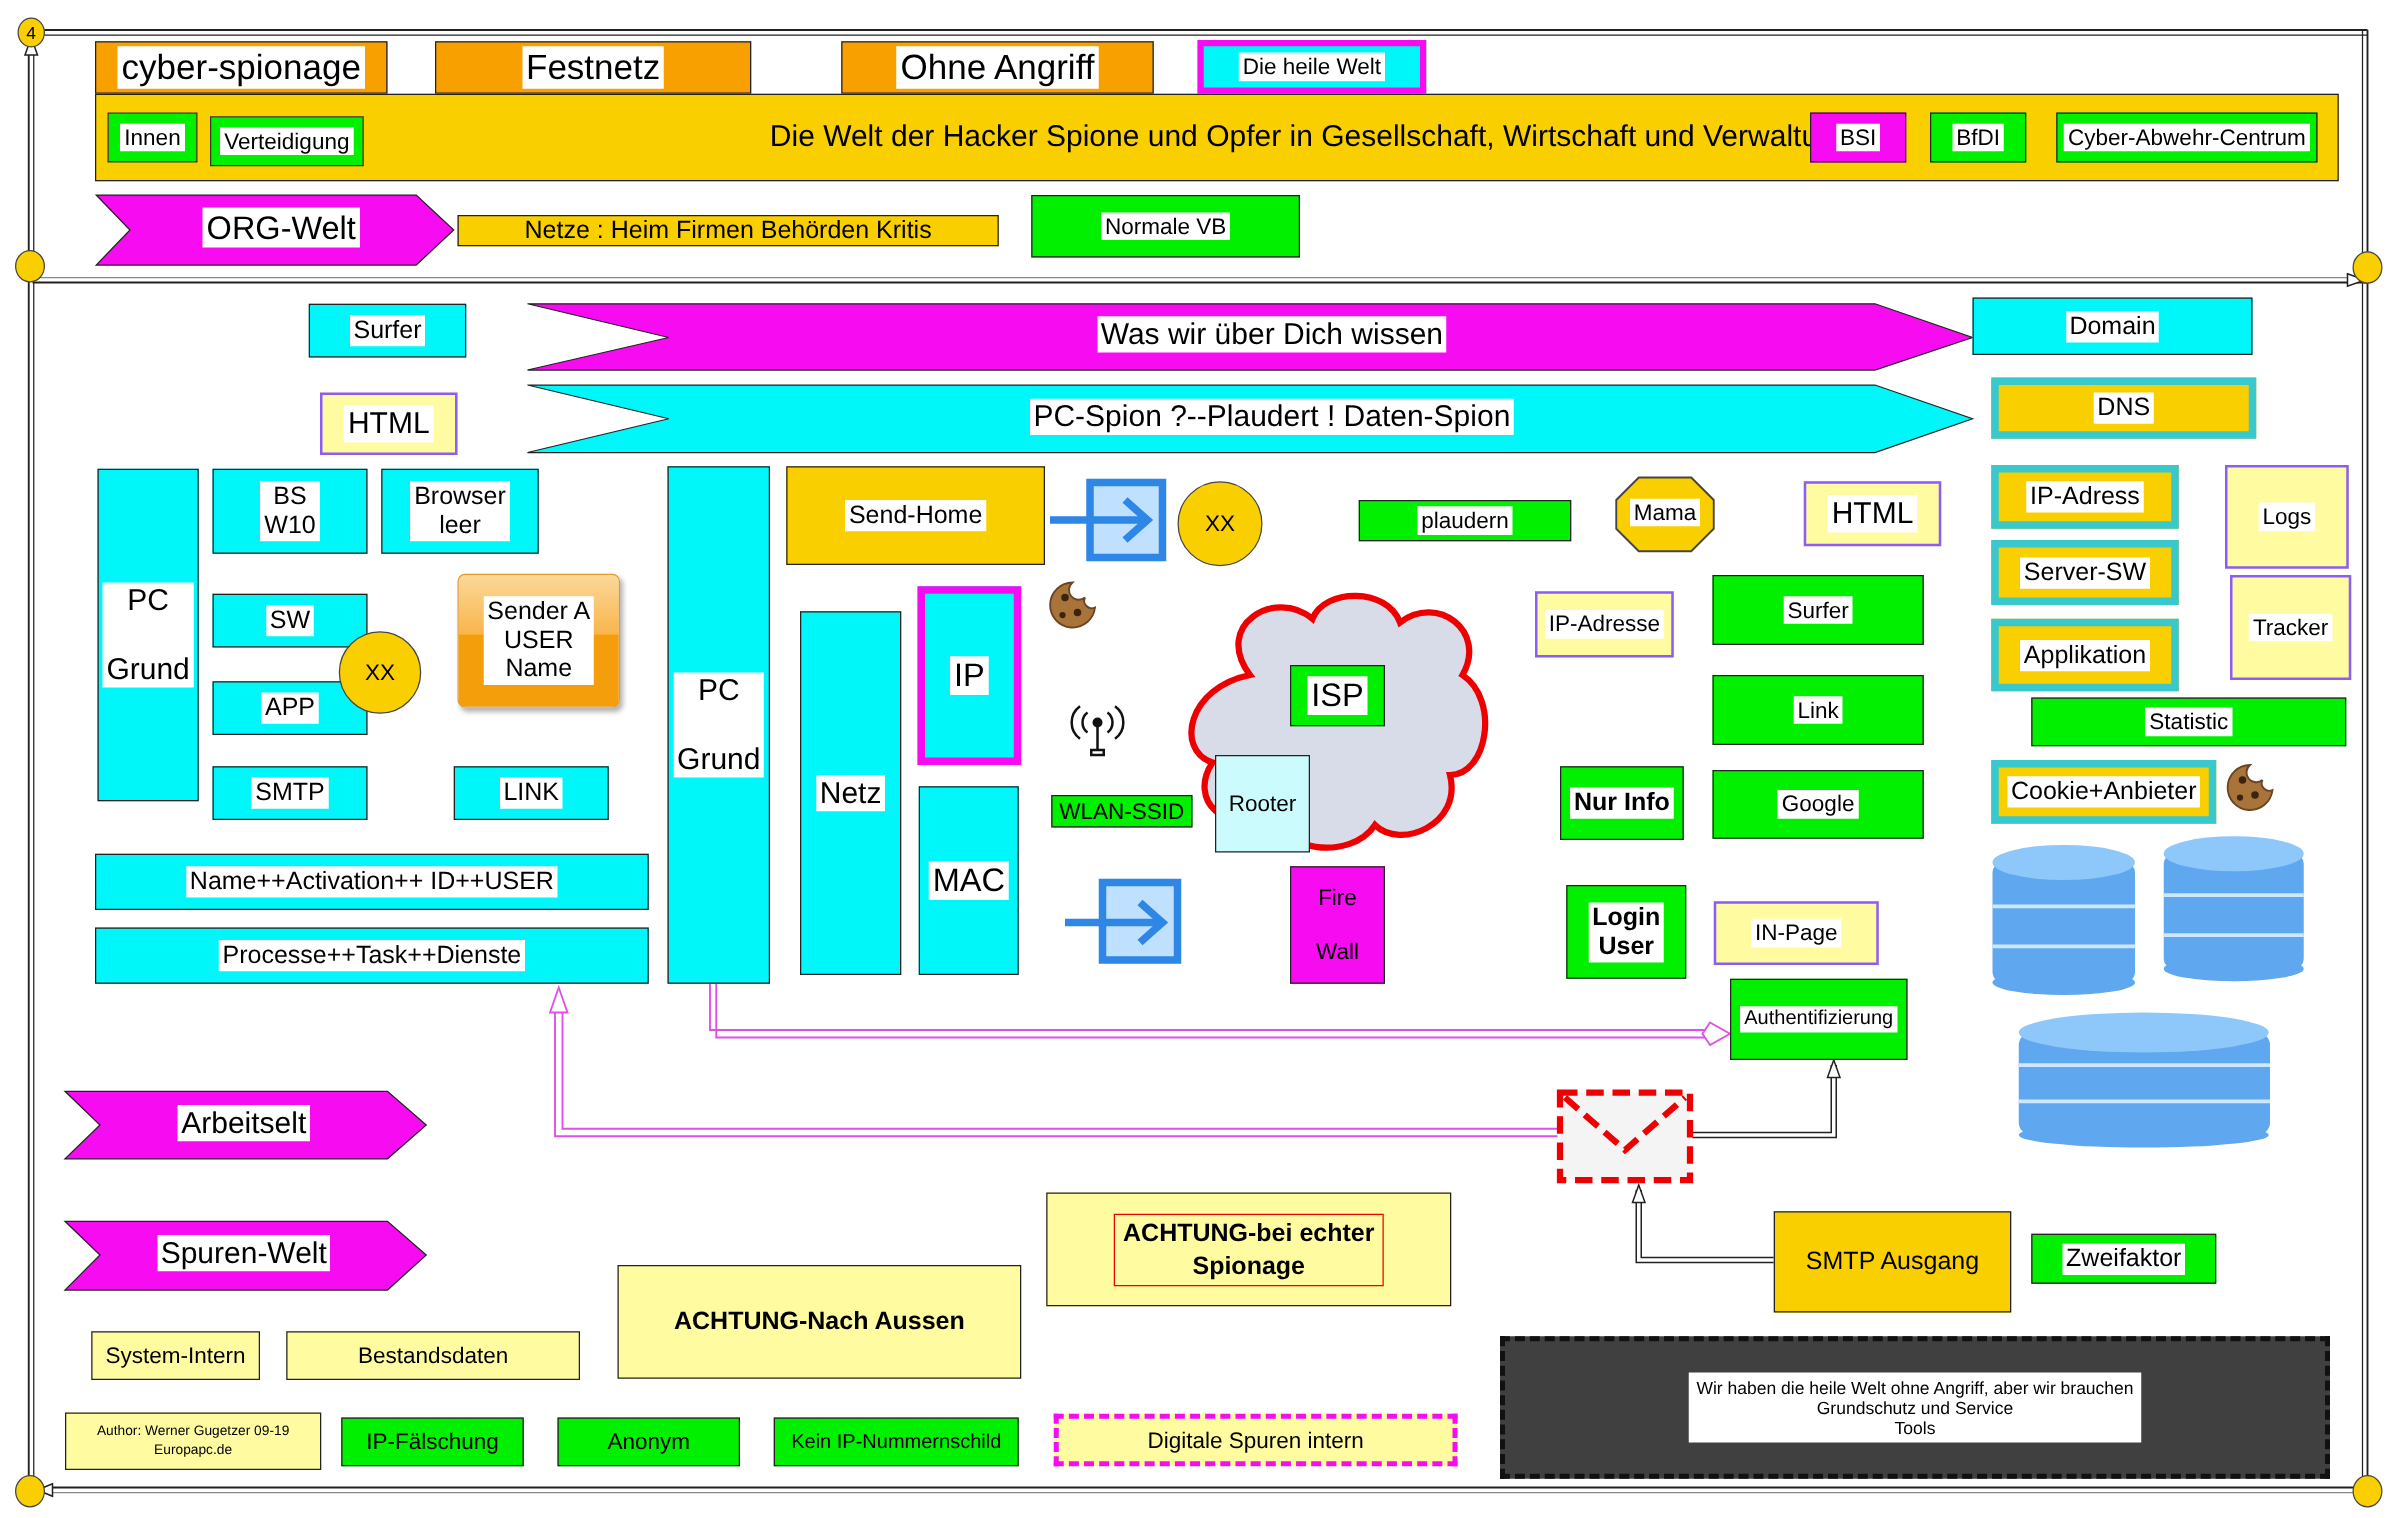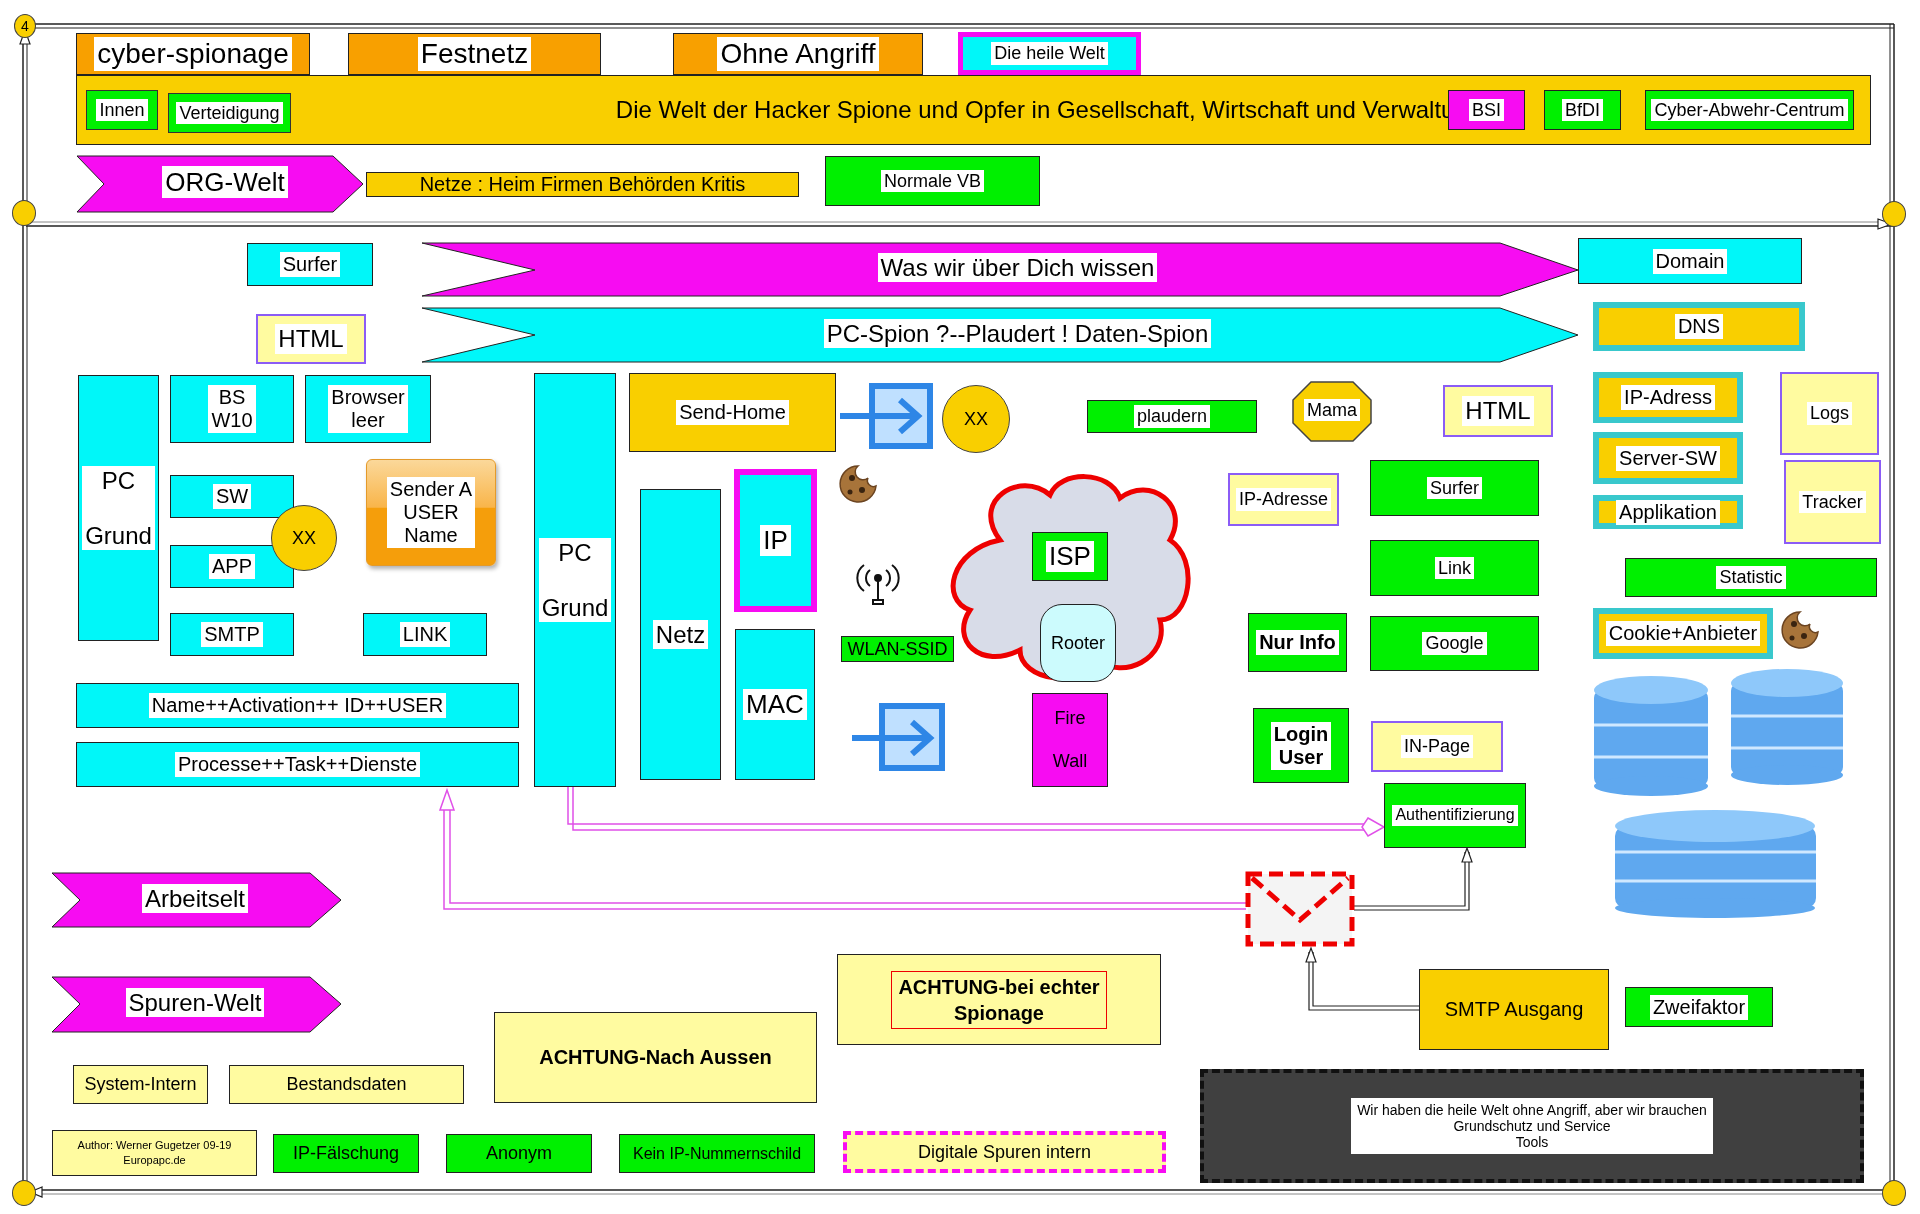--- a/index.html
+++ b/index.html
@@ -247,21 +247,21 @@
   </div>
 <div class="box cyan f26" style="left:735px;top:629px;width:80px;height:151px;">
     <span class="lbl">MAC</span>
   </div>
 <div class="box green f18" style="left:841px;top:636px;width:113px;height:26px;">
     <span>WLAN-SSID</span>
   </div>
 <div class="box green f26" style="left:1032px;top:532px;width:76px;height:49px;">
     <span class="lbl">ISP</span>
   </div>
-<div class="box f18" style="left:1040px;top:604px;width:76px;height:78px;background:#ccfbfd;border-radius:22px;">
+<div class="box f18" style="left:972px;top:604px;width:76px;height:78px;background:#ccfbfd;">
     <span>Rooter</span>
   </div>
 <div class="box magenta f18" style="left:1032px;top:693px;width:76px;height:94px;">
     <span style="white-space:pre-line;line-height:1.2;">Fire
 
 Wall</span>
   </div>
 
 <div class="box green f18" style="left:1087px;top:400px;width:170px;height:33px;">
     <span class="lbl">plaudern</span>
@@ -301,21 +301,21 @@
   </div>
 <div class="box tealframe f20" style="left:1593px;top:302px;width:212px;height:49px;">
     <span class="lbl">DNS</span>
   </div>
 <div class="box tealframe f20" style="left:1593px;top:372px;width:150px;height:51px;">
     <span class="lbl">IP-Adress</span>
   </div>
 <div class="box tealframe f20" style="left:1593px;top:432px;width:150px;height:52px;">
     <span class="lbl">Server-SW</span>
   </div>
-<div class="box tealframe f20" style="left:1593px;top:495px;width:150px;height:34px;">
+<div class="box tealframe f20" style="left:1593px;top:495px;width:150px;height:58px;">
     <span class="lbl">Applikation</span>
   </div>
 <div class="box redframe f18" style="left:1780px;top:372px;width:99px;height:83px;">
     <span class="lbl">Logs</span>
   </div>
 <div class="box redframe f18" style="left:1784px;top:460px;width:97px;height:84px;">
     <span class="lbl">Tracker</span>
   </div>
 <div class="box green f18" style="left:1625px;top:558px;width:252px;height:39px;">
     <span class="lbl">Statistic</span>

